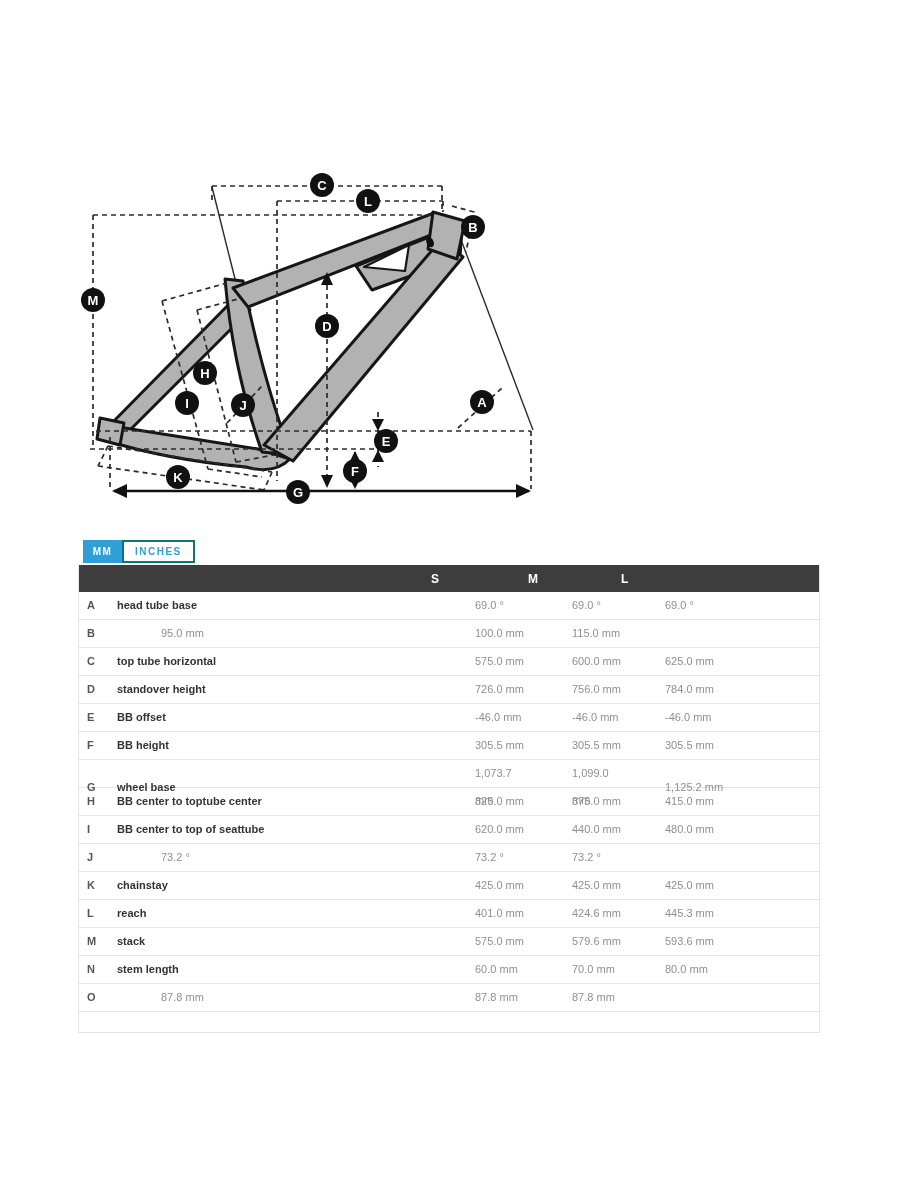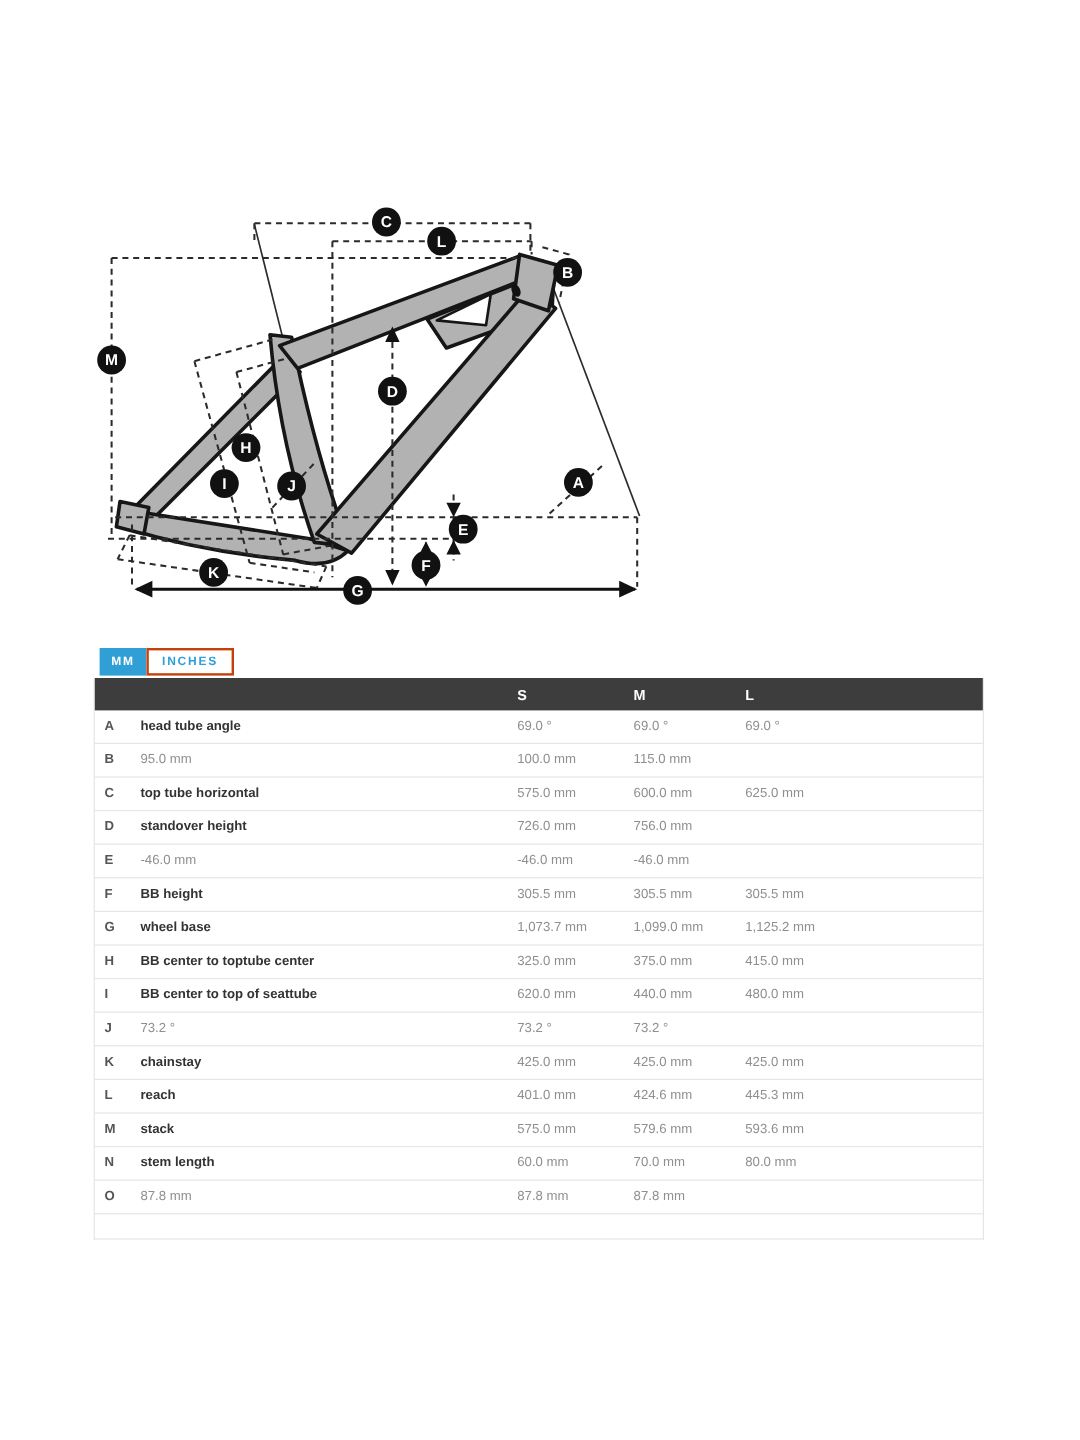--- a/index.html
+++ b/index.html
@@ -15,31 +15,31 @@
   .dash-line { stroke:#2b2b2b; stroke-width:1.7; fill:none; stroke-dasharray:5 4; }
   .arrowhead { fill:#111; stroke:none; }
   .wheelbase-line { stroke:#111; stroke-width:2.4; }
   .marker-circle { fill:#111; }
   .marker-text { fill:#fff; font-family:"Liberation Sans",sans-serif; font-size:13px; font-weight:bold; }
   
   .tabs { position:absolute; left:83px; top:540px; display:flex; }
   .tab { height:23px; box-sizing:border-box; display:flex; align-items:center; justify-content:center;
          font-size:10px; font-weight:bold; letter-spacing:1.5px; cursor:pointer; }
   .tab-mm { width:39px; background:#2f9fd6; color:#ffffff;text-align:center; }
-  .tab-inches { border:2px solid #c2410c; color:#2f9fd6; background:#fff; padding:0 11px; }
+  .tab-inches { border:2px solid #0f766e; color:#2f9fd6; background:#fff; padding:0 11px; }
   
   .geo-table { position:absolute; left:78px; top:565px; width:742px; box-sizing:border-box;
                background:#fff; border:1px solid #e5e5e5; border-top:none; }
   .grid-cols { display:grid; grid-template-columns:30px 314px 97px 93px 1fr; padding-left:8px; align-items:center; }
   .geo-header { height:27px; background:#3d3d3d; }
   .geo-header span { color:#ffffff; font-size:12px; font-weight:bold; }
   .geo-row { height:28px; line-height:27px; border-bottom:1px solid #e6e6e6; box-sizing:border-box; }
   .cell-letter { font-weight:bold; color:#555; font-size:11px; }
   .cell-label  { font-weight:bold; color:#333; font-size:11px; }
-  .cell-val    { color:#8f8f8f; font-size:11px; }
+  .cell-val    { color:#8f8f8f; font-size:11px;margin-left:44px; }
   .geo-spacer { height:20px; }
 </style>
 </head>
 <body>
 
 <div class="canvas">
 
   <svg class="diagram" viewBox="0 0 900 530">
 
     <g>
@@ -157,21 +157,21 @@
     <div class="geo-header grid-cols">
       <span></span>
       <span></span>
       <span>S</span>
       <span>M</span>
       <span>L</span>
     </div>
     <div id="rows">
         <div class="geo-row grid-cols">
           <span class="cell-letter">A</span>
-          <span class="cell-label">head tube angle</span>
+          <span class="cell-label">head tube base</span>
           <span class="cell-val">69.0 °</span>
           <span class="cell-val">69.0 °</span>
           <span class="cell-val">69.0 °</span>
         </div>
         <div class="geo-row grid-cols">
           <span class="cell-letter">B</span>
           <span class="cell-val">95.0 mm</span>
           <span class="cell-val">100.0 mm</span>
           <span class="cell-val">115.0 mm</span>
         </div>
@@ -180,23 +180,25 @@
           <span class="cell-label">top tube horizontal</span>
           <span class="cell-val">575.0 mm</span>
           <span class="cell-val">600.0 mm</span>
           <span class="cell-val">625.0 mm</span>
         </div>
         <div class="geo-row grid-cols">
           <span class="cell-letter">D</span>
           <span class="cell-label">standover height</span>
           <span class="cell-val">726.0 mm</span>
           <span class="cell-val">756.0 mm</span>
+          <span class="cell-val">784.0 mm</span>
         </div>
         <div class="geo-row grid-cols">
           <span class="cell-letter">E</span>
+          <span class="cell-label">BB offset</span>
           <span class="cell-val">-46.0 mm</span>
           <span class="cell-val">-46.0 mm</span>
           <span class="cell-val">-46.0 mm</span>
         </div>
         <div class="geo-row grid-cols">
           <span class="cell-letter">F</span>
           <span class="cell-label">BB height</span>
           <span class="cell-val">305.5 mm</span>
           <span class="cell-val">305.5 mm</span>
           <span class="cell-val">305.5 mm</span>

